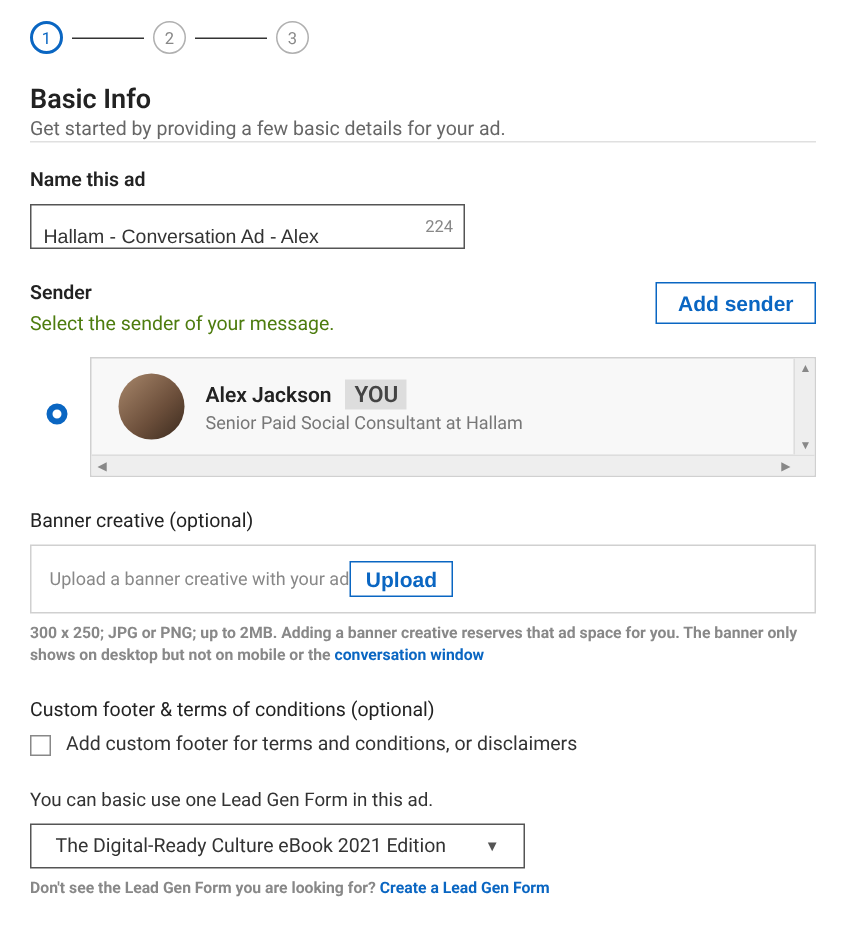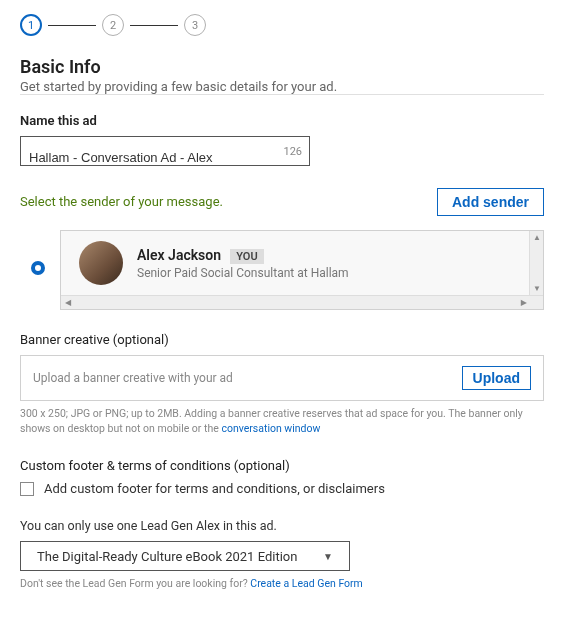--- a/index.html
+++ b/index.html
@@ -55,46 +55,46 @@
   }
   .sender-inner { display: flex; align-items: center; padding: 0 18px 10px 18px; }
   .avatar {
     width: 44px; height: 44px; border-radius: 50%;
     background: linear-gradient(135deg, #a8876b 0%, #6b4e3a 60%, #3a2a1e 100%);
     margin-right: 14px; flex-shrink: 0;
   }
   .sender-name { font-size: 14px; font-weight: 600; color: #222; display: inline-block; }
   .you-tag {
     display: inline-block; margin-left: 6px; padding: 1px 6px;
-    background: #ddd; color: #444; font-size: 11px; font-weight: 600;
+    background: #ddd; color: #444; font-size: 15px; font-weight: 600;
   }
   .sender-role { font-size: 12px; color: #777; margin-top: 2px; }
   .sender-scrollbar-v {
     position: absolute; right: 0; top: 0; bottom: 14px; width: 14px;
     background: #eee; border-left: 1px solid #ddd;
   }
   .sender-scrollbar-v::before {
     content: "▲"; position: absolute; top: 2px; left: 3px; font-size: 8px; color: #888;
   }
   .sender-scrollbar-v::after {
     content: "▼"; position: absolute; bottom: 2px; left: 3px; font-size: 8px; color: #888;
   }
   .sender-scrollbar-h {
     height: 14px; background: #eee; border-top: 1px solid #ddd;
     display: flex; justify-content: space-between; align-items: center;
     padding: 0 16px 0 4px; font-size: 8px; color: #888;
   }
 
   .banner-box {
     border: 1px solid #d0d0d0; padding: 10px 12px;
-    display: flex; justify-content: space-between; align-items: center;
+    display: flex; align-items: center;
     margin-top: 4px;
   }
   .banner-text { font-size: 12px; color: #888; }
-  .fineprint { font-size: 10.5px; color: #888; margin-top: 6px; line-height: 1.4; }
+  .fineprint { font-size: 10.5px; color: #888; margin-top: 6px; line-height: 1.4; font-weight: bold; }
   .link { color: #0a66c2; cursor: pointer; }
 
   .checkbox-row { display: flex; align-items: center; margin-top: 8px; }
   .checkbox {
     width: 14px; height: 14px; border: 1px solid #888; margin-right: 10px;
     background: #fff; flex-shrink: 0;
   }
 
   .select {
     display: flex; align-items: center; justify-content: space-between;
@@ -114,26 +114,27 @@
   <div class="step">3</div>
 </div>
 
 <h1>Basic Info</h1>
 <p class="subtitle">Get started by providing a few basic details for your ad.</p>
 <hr class="hr">
 
 <label class="field-label">Name this ad</label>
 <div class="input-wrap">
   <input class="text-input" type="text" value="Hallam - Conversation Ad - Alex" style="">
-  <span class="char-count">126</span>
+  <span class="char-count">224</span>
 </div>
 
 <div class="section">
   <div class="sender-row">
     <div>
+      <span class="field-label" style="margin-bottom:0">Sender</span>
       <div class="sender-sub">Select the sender of your message.</div>
     </div>
     <button class="btn-outline">Add sender</button>
   </div>
 
   <div class="sender-box">
     <div class="radio-dot"></div>
     <div class="sender-inner">
       <div class="avatar"></div>
       <div>
@@ -163,21 +164,21 @@
 
 <div class="section">
   <span class="field-label" style="font-weight:400">Custom footer &amp; terms of conditions (optional)</span>
   <div class="checkbox-row">
     <div class="checkbox"></div>
     <span>Add custom footer for terms and conditions, or disclaimers</span>
   </div>
 </div>
 
 <div class="section">
-  <span style="font-size:12.5px; color:#333">You can only use one Lead Gen Alex in this ad.</span>
+  <span style="font-size:12.5px; color:#333">You can basic use one Lead Gen Form in this ad.</span>
   <div class="select">
     <span>The Digital-Ready Culture eBook 2021 Edition</span>
     <span class="caret-down">▼</span>
   </div>
   <p class="fineprint">
     <span>Don't see the Lead Gen Form you are looking for? </span><span class="link">Create a Lead Gen Form</span>
   </p>
 </div>
 
 </body></html>

